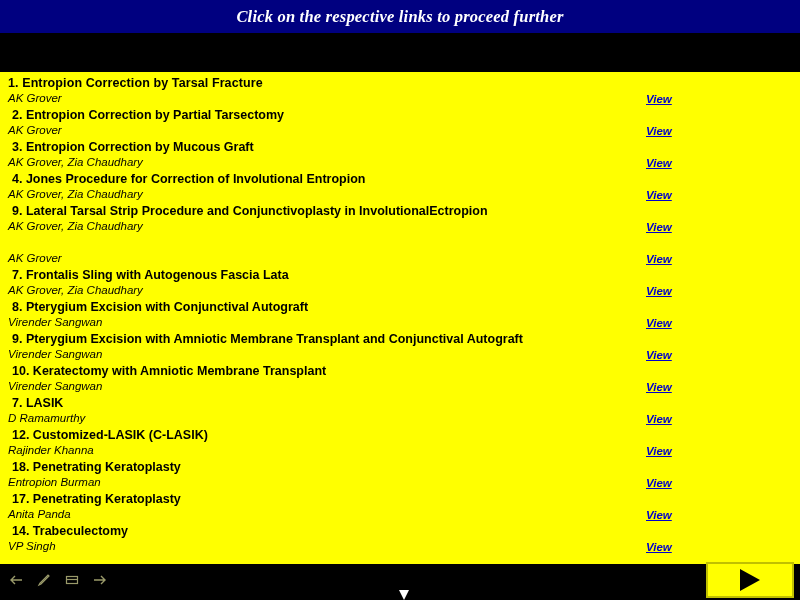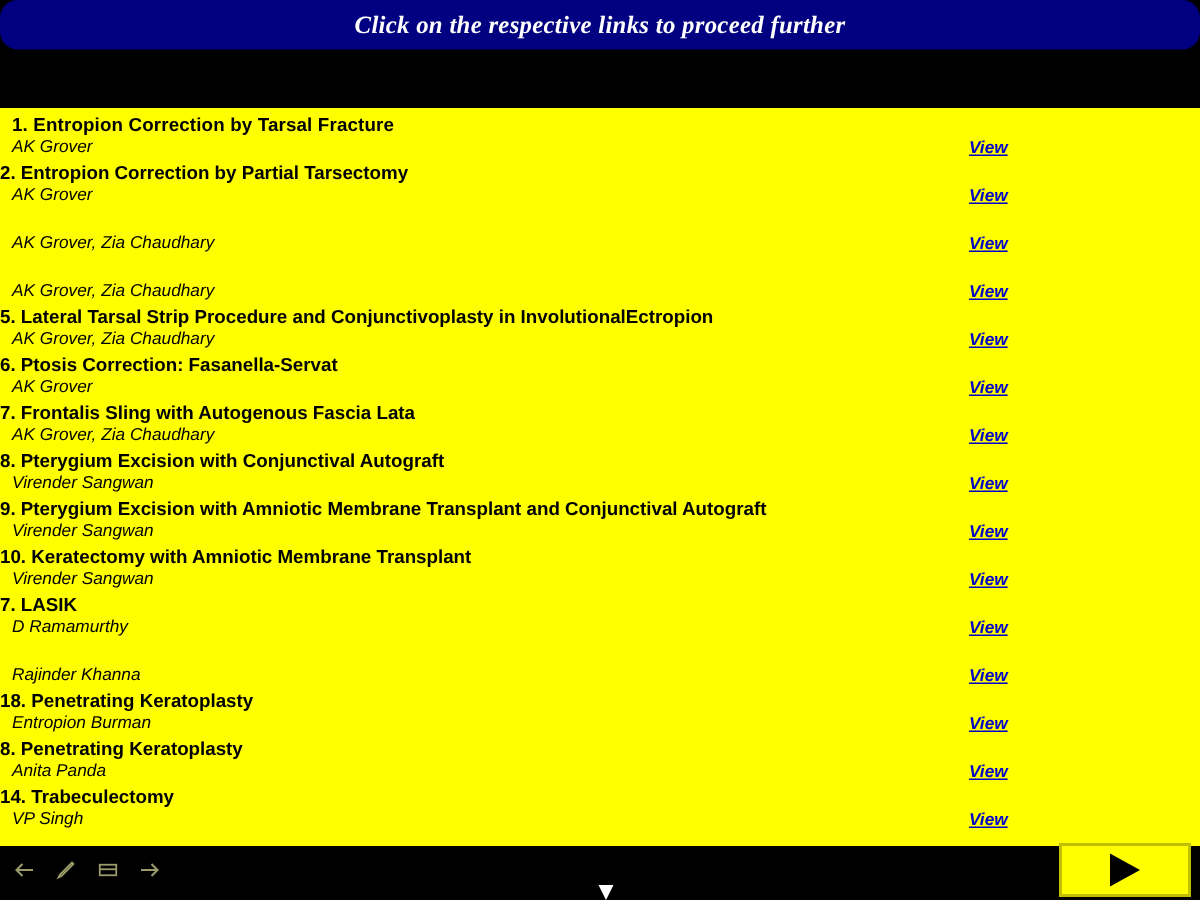--- a/index.html
+++ b/index.html
@@ -23,21 +23,20 @@
   .header {
     position: absolute;
     left: 0;
     top: 0;
     width: 800px;
     height: 33px;
     background: #000080;
     display: flex;
     align-items: center;
     justify-content: center;
-    border-radius: 12px;
   }
   .header-title {
     color: #ffffff;
     font-size: 16.5px;
     font-style: italic;
     font-weight: bold;
     font-family: "Liberation Serif", serif;
     letter-spacing: 0.2px;
   }
   
@@ -54,21 +53,21 @@
     left: 0;
     top: 0;
     width: 656px;
   }
   .entry {
     position: relative;
     height: 32px;
   }
   .entry-title {
     position: absolute;
-    left: 0;
+    left: 12px;
     top: 4px;
     color: #000000;
     font-size: 12.5px;
     font-weight: bold;
     white-space: nowrap;
   }
   .entry-author {
     position: absolute;
     left: 8px;
     top: 20px;
@@ -166,37 +165,38 @@
         <div class="entry-view">View</div>
       </div>
 
       <div class="entry">
         <div class="entry-title">2. Entropion Correction by Partial Tarsectomy</div>
         <div class="entry-author">AK Grover</div>
         <div class="entry-view">View</div>
       </div>
 
       <div class="entry">
-        <div class="entry-author">AK Grover, Zia Chaudhary</div>
-        <div class="entry-view">View</div>
-      </div>
-
-      <div class="entry">
-        <div class="entry-author">AK Grover, Zia Chaudhary</div>
-        <div class="entry-view">View</div>
-      </div>
-
-      <div class="entry">
-        <div class="entry-title">5. Lateral Tarsal Strip Procedure and Conjunctivoplasty in InvolutionalEctropion</div>
-        <div class="entry-author">AK Grover, Zia Chaudhary</div>
-        <div class="entry-view">View</div>
-      </div>
-
-      <div class="entry">
-        <div class="entry-title">6. Ptosis Correction: Fasanella-Servat</div>
+        <div class="entry-title">3. Entropion Correction by Mucous Graft</div>
+        <div class="entry-author">AK Grover, Zia Chaudhary</div>
+        <div class="entry-view">View</div>
+      </div>
+
+      <div class="entry">
+        <div class="entry-title">4. Jones Procedure for Correction of Involutional Entropion</div>
+        <div class="entry-author">AK Grover, Zia Chaudhary</div>
+        <div class="entry-view">View</div>
+      </div>
+
+      <div class="entry">
+        <div class="entry-title">9. Lateral Tarsal Strip Procedure and Conjunctivoplasty in InvolutionalEctropion</div>
+        <div class="entry-author">AK Grover, Zia Chaudhary</div>
+        <div class="entry-view">View</div>
+      </div>
+
+      <div class="entry">
         <div class="entry-author">AK Grover</div>
         <div class="entry-view">View</div>
       </div>
 
       <div class="entry">
         <div class="entry-title">7. Frontalis Sling with Autogenous Fascia Lata</div>
         <div class="entry-author">AK Grover, Zia Chaudhary</div>
         <div class="entry-view">View</div>
       </div>
 
@@ -218,32 +218,33 @@
         <div class="entry-view">View</div>
       </div>
 
       <div class="entry">
         <div class="entry-title">7. LASIK</div>
         <div class="entry-author">D Ramamurthy</div>
         <div class="entry-view">View</div>
       </div>
 
       <div class="entry">
+        <div class="entry-title">12. Customized-LASIK (C-LASIK)</div>
         <div class="entry-author">Rajinder Khanna</div>
         <div class="entry-view">View</div>
       </div>
 
       <div class="entry">
         <div class="entry-title">18. Penetrating Keratoplasty</div>
         <div class="entry-author">Entropion Burman</div>
         <div class="entry-view">View</div>
       </div>
 
       <div class="entry">
-        <div class="entry-title">8. Penetrating Keratoplasty</div>
+        <div class="entry-title">17. Penetrating Keratoplasty</div>
         <div class="entry-author">Anita Panda</div>
         <div class="entry-view">View</div>
       </div>
 
       <div class="entry">
         <div class="entry-title">14. Trabeculectomy</div>
         <div class="entry-author">VP Singh</div>
         <div class="entry-view">View</div>
       </div>
 

